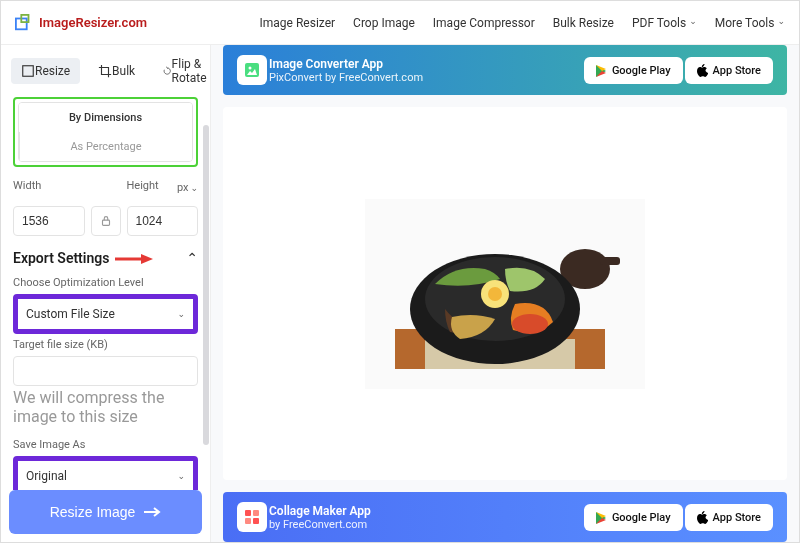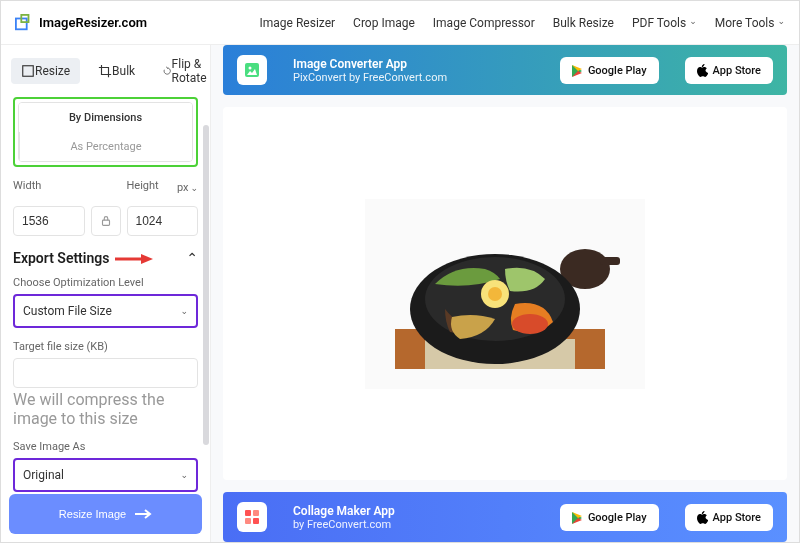--- a/index.html
+++ b/index.html
@@ -1,19 +1,19 @@
 <!DOCTYPE html>
 <html><head>
 <meta charset="utf-8">
 <style>
 * { margin: 0; padding: 0; box-sizing: border-box; }
 body { font-family: -apple-system, BlinkMacSystemFont, "Segoe UI", Roboto, Arial, sans-serif; font-size: 13px; color: #333; background: #fff; }
 .app { width: 800px; height: 543px; border: 1px solid #ddd; display: flex; flex-direction: column; position: relative; background: #f8f9fb; }
 .topbar { display: flex; align-items: center; height: 44px; padding: 0 14px; background: #fff; border-bottom: 1px solid #eee; }
-.logo { display: flex; align-items: center; gap: 6px; font-weight: 600; color: #000000; font-size: 13px; }
+.logo { display: flex; align-items: center; gap: 6px; font-weight: 600; color: #b91c1c; font-size: 13px; }
 .logo-icon { width: 18px; height: 18px; }
 .nav { margin-left: auto; display: flex; gap: 18px; font-size: 12px; color: #333; }
 .nav-item { display: flex; align-items: flex-start; gap: 3px; cursor: pointer; }
 .chev { font-size: 9px; color: #666; }
 .second-bar { display: flex; gap: 8px; padding: 6px 10px; align-items: center; background: #fff; }
 .tab-btn { display: flex; align-items: center; padding: 6px 10px; border-radius: 4px; font-size: 12px; cursor: pointer; color: #333; }
 .tab-btn.active { background: #eceff3; }
 .icon { width: 14px; height: 14px; display: inline-block; }
 .content { display: flex; flex: 1; overflow: hidden; }
 .sidebar { width: 210px; background: #fff; border-right: 1px solid #eee; display: flex; flex-direction: column; position: relative; }
@@ -30,25 +30,25 @@
 .field { flex: 1; }
 .field label { display: block; font-size: 11px; color: #666; margin-bottom: 4px; }
 .unit-row { display: flex; justify-content: space-between; align-items: center; }
 .unit { font-size: 11px; color: #666; display: flex; align-items: center; gap: 2px; }
 .input { width: 100%; border: 1px solid #e3e3e3; border-radius: 4px; padding: 7px 8px; font-size: 12px; color: #333; background: #fff; }
 .lock-box { width: 30px; height: 30px; border: 1px solid #e3e3e3; border-radius: 4px; display: flex; align-items: center; justify-content: center; background: #fff; cursor: pointer; }
 .sect-head { display: flex; justify-content: space-between; align-items: center; margin: 14px 0 10px 0; cursor: pointer; position: relative; }
 .sect-head h4 { font-size: 14px; font-weight: 600; color: #1d1d1d; }
 .arrow-annot { position: absolute; left: 100px; top: 2px; width: 40px; height: 14px; }
 .lbl { font-size: 11px; color: #666; margin-bottom: 5px; display: block; }
-.select { width: 100%; border: 2px solid #6d28d9; border-radius: 4px; padding: 8px; font-size: 12px; color: #333; display: flex; justify-content: space-between; align-items: center; background: #fff; cursor: pointer; margin-bottom: 12px; }
+.select { width: 100%; border: 5px solid #6d28d9; border-radius: 4px; padding: 8px; font-size: 12px; color: #333; display: flex; justify-content: space-between; align-items: center; background: #fff; cursor: pointer; margin-bottom: 4px; }
 .helper { font-size: 16px; color: #999; margin-bottom: 12px; margin-top: -6px; }
-.resize-btn { margin: 0 8px 8px 8px; background: #6b8dff; color: #fff; border: none; border-radius: 6px; padding: 14px 0; font-size: 11px; font-weight: 500; display: flex; align-items: center; justify-content: center; gap: 8px; cursor: pointer; }
+.resize-btn { margin: 0 8px 8px 8px; background: #6b8dff; color: #fff; border: none; border-radius: 6px; padding: 14px 0; font-size: 14px; font-weight: 500; display: flex; align-items: center; justify-content: center; gap: 8px; cursor: pointer; }
 .main { flex: 1; display: flex; flex-direction: column; gap: 12px; padding: 0 12px 0 12px; overflow: hidden; }
-.promo { border-radius: 4px; padding: 10px 14px; display: flex; align-items: center; gap: 26px; color: #fff; }
+.promo { border-radius: 4px; padding: 10px 14px; display: flex; align-items: center; gap: 2px; color: #fff; }
 .promo.top { background: linear-gradient(90deg, #2b7fd9 0%, #3eb5a4 100%); }
 .promo.bottom { background: linear-gradient(90deg, #4a6ef5 0%, #5a90ff 100%); }
 .promo-icon { width: 30px; height: 30px; border-radius: 6px; background: #fff; display: flex; align-items: center; justify-content: center; }
 .promo-text { flex: 1; }
 .promo-title { font-size: 12px; font-weight: 600; }
 .promo-sub { font-size: 11px; opacity: 0.9; }
 .store-btn { background: #fff; color: #111; border-radius: 6px; padding: 7px 12px; font-size: 11px; font-weight: 500; display: flex; align-items: flex-end; gap: 5px; cursor: pointer; }
 .canvas { flex: 1; display: flex; align-items: center; justify-content: center; background: #fff; border-radius: 4px; }
 .preview { width: 280px; height: 190px; position: relative; }
 .preview svg { width: 100%; height: 100%; }

